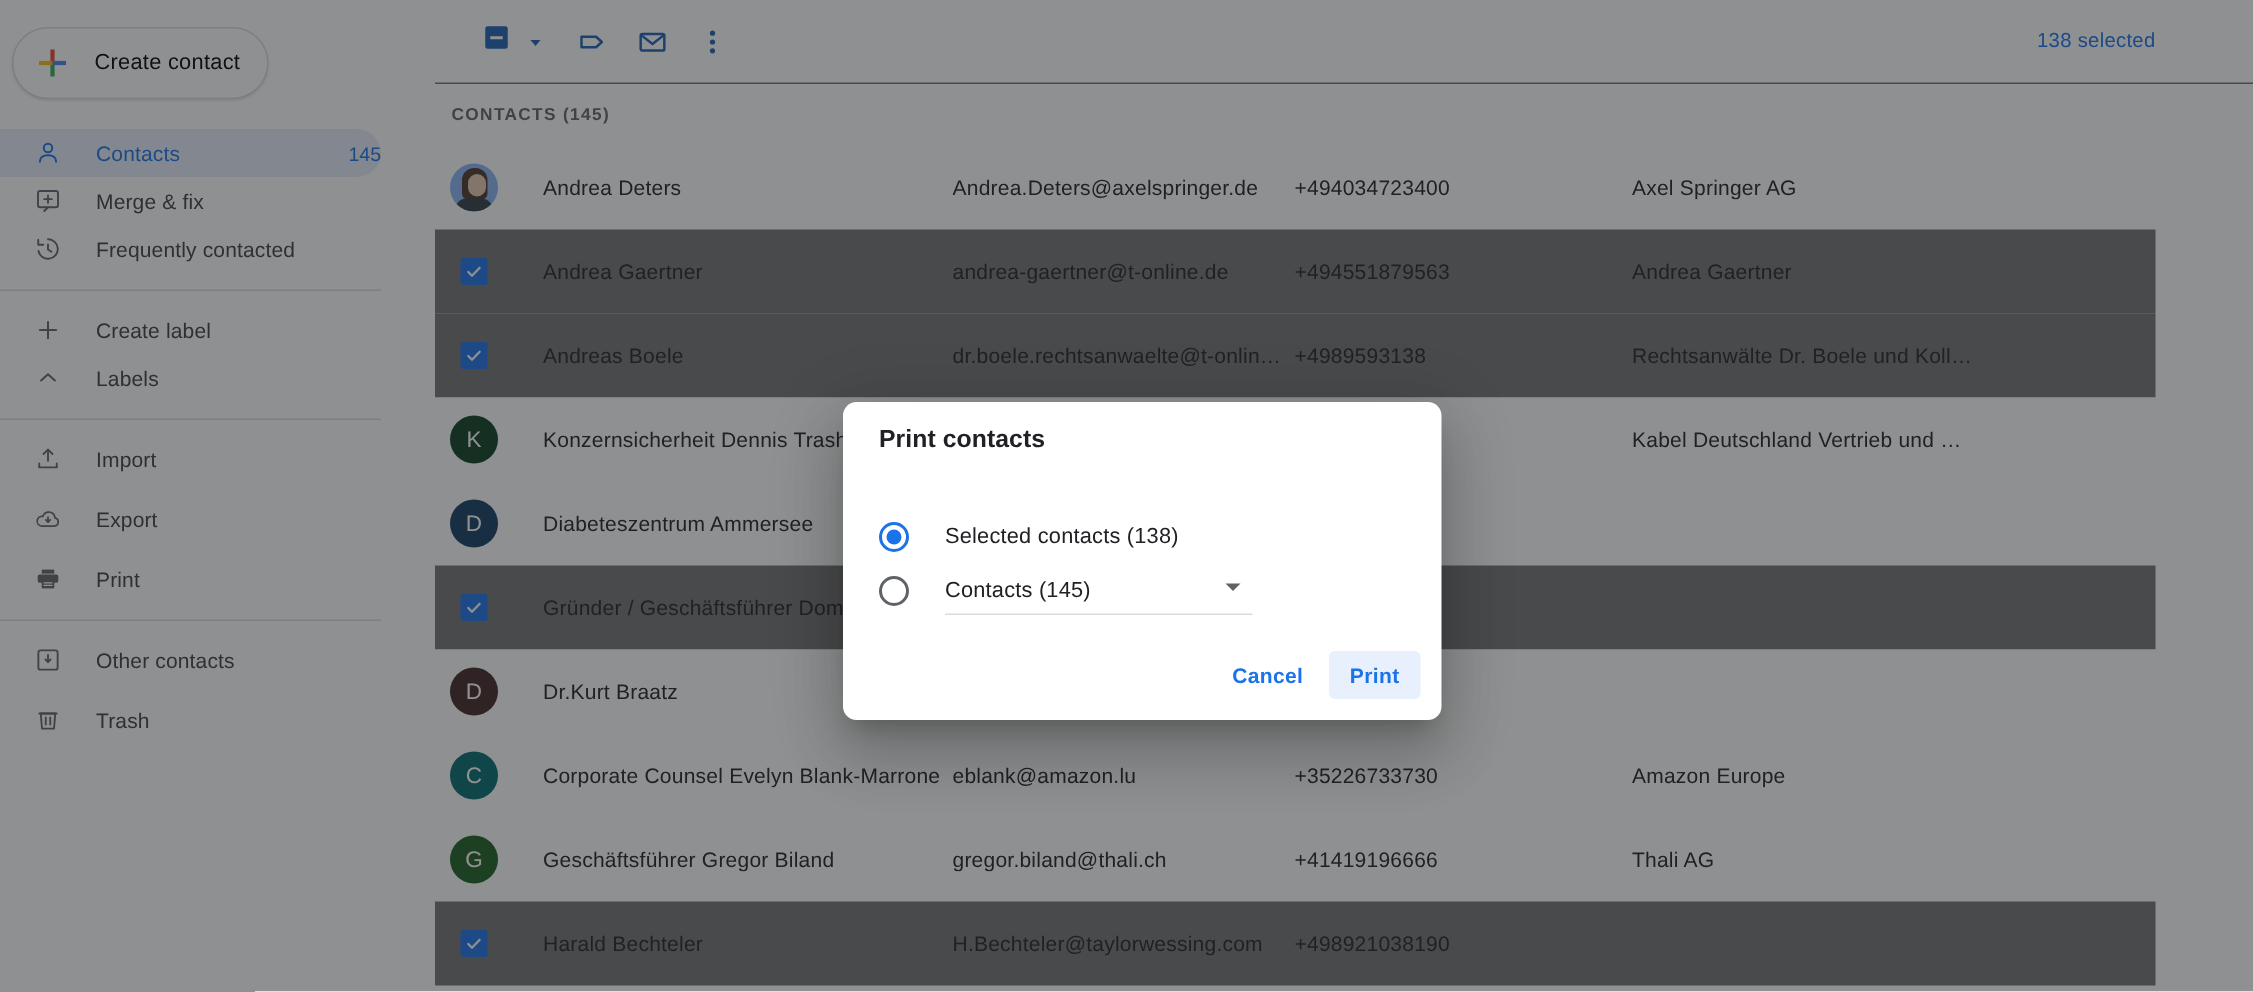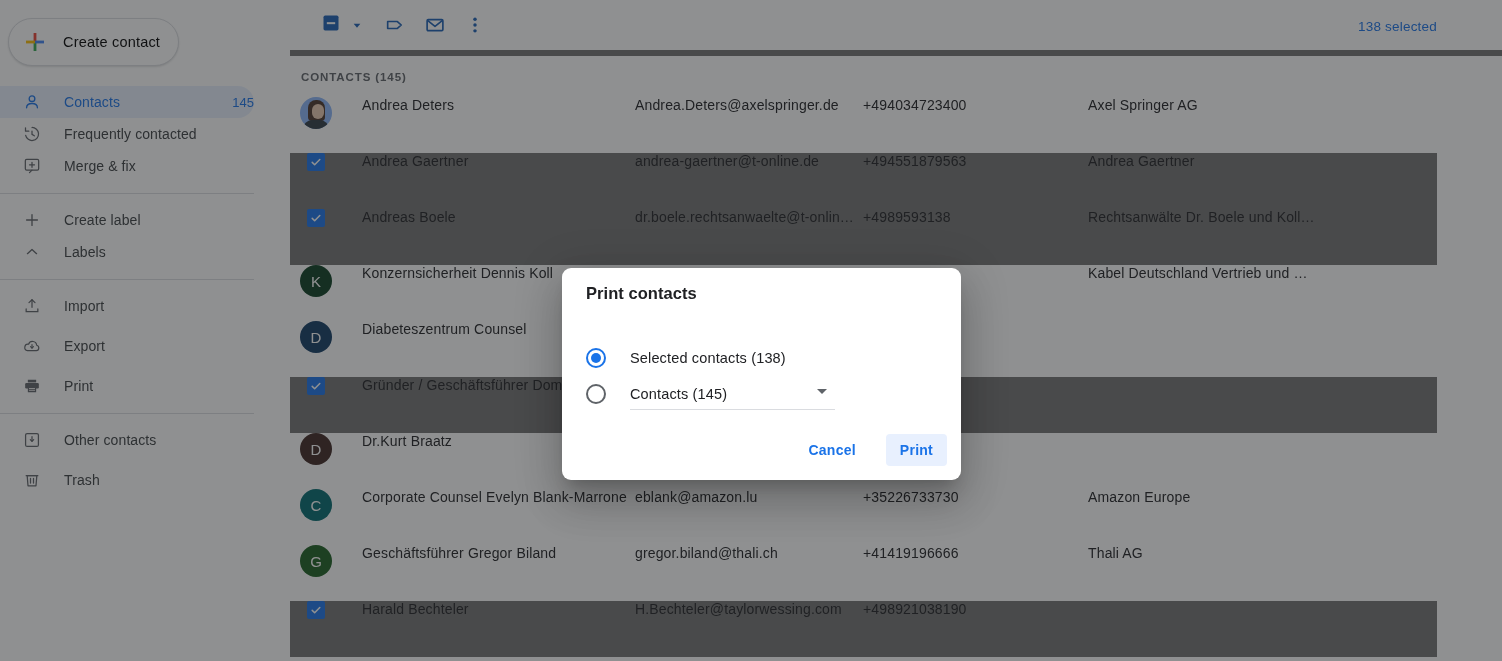--- a/index.html
+++ b/index.html
@@ -73,21 +73,21 @@
     width: 1212px; height: 661px;
     background: #ffffff;
   }
 
   
   #toolbar {
     position: relative;
     height: 56px;
     display: flex; align-items: center;
     padding-left: 21px;
-    border-bottom: 6px solid #737373;
+    border-bottom: 1px solid #737373;
   }
   .tb-btn {
     width: 40px; height: 40px;
     display: flex; align-items: center; justify-content: center;
     border-radius: 50%;
     cursor: pointer;
   }
   .tb-ico { width: 22px; height: 22px; display: block; }
   .tb-chk-wrap { display: flex; align-items: center; cursor: pointer; }
   .tb-caret { width: 16px; height: 16px; margin-left: -2px; }
@@ -105,21 +105,21 @@
     padding-left: 11px;
     font-size: 11.5px; font-weight: bold;
     color: #5f6368; letter-spacing: .9px;
   }
 
   
   #contact-list { position: relative; }
   .row {
     position: relative;
     height: 56px;
-    display: flex; align-items: flex-start;
+    display: flex; align-items: center;
     width: 1147px;
     background: #ffffff;
   }
   .row.sel { background: #737373; }
   .cell-avatar {
     width: 72px; flex: 0 0 72px;
     display: flex; align-items: center; padding-left: 10px;
   }
   .avatar {
     width: 32px; height: 32px; border-radius: 50%;
@@ -215,21 +215,21 @@
   }
   .select-wrap .caret {
     position: absolute; right: 8px; top: 11px;
     width: 0; height: 0;
     border-left: 5px solid transparent;
     border-right: 5px solid transparent;
     border-top: 5px solid #5f6368;
   }
   #dialog-actions {
     position: absolute; right: 14px; bottom: 14px;
-    display: flex; align-items: flex-start; gap: 16px;
+    display: flex; align-items: flex-start; gap: 3px;
   }
   .dlg-btn {
     height: 32px; padding: 0 14px;
     border: none; border-radius: 4px;
     background: transparent;
     color: #1a73e8;
     font-family: "Liberation Sans", sans-serif;
     font-size: 14px; font-weight: bold;
     letter-spacing: .25px;
     cursor: pointer;
@@ -265,37 +265,37 @@
               <path d="M5.5 19c0-3.6 2.9-5.2 6.5-5.2s6.5 1.6 6.5 5.2" stroke-linecap="round"></path>
             </svg>
           </span>
           <span class="txt">Contacts</span>
           <span class="cnt">145</span>
         </div>
 
         <div class="nav-item">
           <span class="ico">
             <svg viewBox="0 0 24 24" width="20" height="20" fill="none" stroke="#5f6368" stroke-width="1.5">
+              <rect x="4" y="4" width="16" height="13" rx="1.6"></rect>
+              <path d="M9 20l3-3" stroke-linecap="round"></path>
+              <path d="M12 7.5v6M9 10.5h6" stroke-linecap="round"></path>
+            </svg>
+          </span>
+          <span class="txt">Merge &amp; fix</span>
+        </div>
+
+        <div class="nav-item">
+          <span class="ico">
+            <svg viewBox="0 0 24 24" width="20" height="20" fill="none" stroke="#5f6368" stroke-width="1.5">
               <path d="M12 4.2a7.8 7.8 0 1 1-7.6 9.4" stroke-linecap="round"></path>
               <path d="M4.2 8.6 4.2 4.6M4.2 8.6l4 0" stroke-linecap="round"></path>
               <path d="M12 8.4v4l2.8 1.8" stroke-linecap="round"></path>
             </svg>
           </span>
           <span class="txt">Frequently contacted</span>
-        </div>
-
-        <div class="nav-item">
-          <span class="ico">
-            <svg viewBox="0 0 24 24" width="20" height="20" fill="none" stroke="#5f6368" stroke-width="1.5">
-              <rect x="4" y="4" width="16" height="13" rx="1.6"></rect>
-              <path d="M9 20l3-3" stroke-linecap="round"></path>
-              <path d="M12 7.5v6M9 10.5h6" stroke-linecap="round"></path>
-            </svg>
-          </span>
-          <span class="txt">Merge &amp; fix</span>
         </div>
       </div>
 
       <div class="nav-sep"></div>
 
       <div class="nav-block">
         <div class="nav-item gap-top">
           <span class="ico">
             <svg viewBox="0 0 24 24" width="20" height="20" fill="none" stroke="#5f6368" stroke-width="1.6">
               <path d="M12 5.5v13M5.5 12h13" stroke-linecap="round"></path>
@@ -473,30 +473,30 @@
           </div>
           <div class="cell-name">Andreas Boele</div>
           <div class="cell-email">dr.boele.rechtsanwaelte@t-onlin…</div>
           <div class="cell-phone">+4989593138</div>
           <div class="cell-job">Rechtsanwälte Dr. Boele und Koll…</div>
         </div>
         <div class="row">
           <div class="cell-avatar">
             <span class="avatar" style="background: rgb(11, 61, 32);">K</span>
           </div>
-          <div class="cell-name">Konzernsicherheit Dennis Koll</div>
+          <div class="cell-name">Konzernsicherheit Dennis Trash</div>
           <div class="cell-email"></div>
           <div class="cell-phone">0</div>
           <div class="cell-job">Kabel Deutschland Vertrieb und …</div>
         </div>
         <div class="row">
           <div class="cell-avatar">
             <span class="avatar" style="background: rgb(16, 58, 99);">D</span>
           </div>
-          <div class="cell-name">Diabeteszentrum Counsel</div>
+          <div class="cell-name">Diabeteszentrum Ammersee</div>
           <div class="cell-email"></div>
           <div class="cell-phone"></div>
           <div class="cell-job"></div>
         </div>
         <div class="row sel">
           <div class="cell-avatar">
             <span class="chk">
               <svg viewBox="0 0 24 24" fill="none" stroke="#ffffff" stroke-width="2.6">
                 <path d="M5.5 12.6l4.2 4.2 8.8-9" stroke-linecap="round" stroke-linejoin="round"></path>
               </svg>

